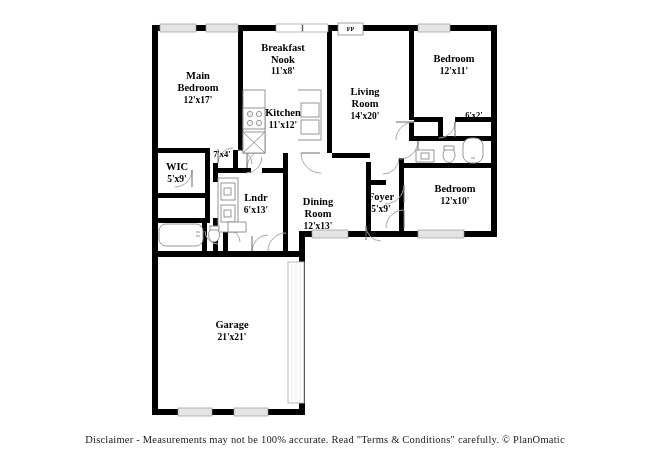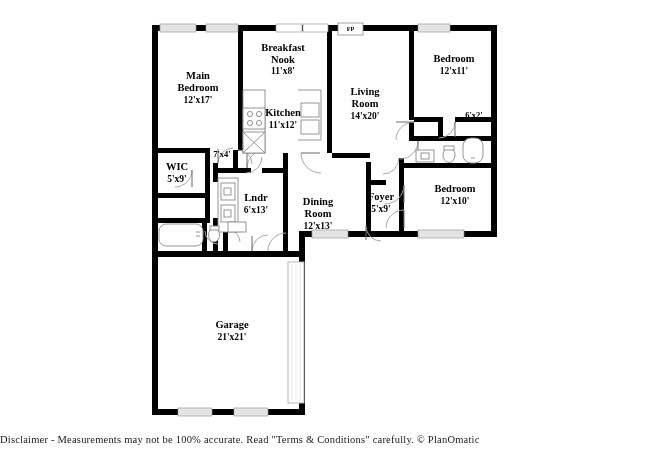--- a/index.html
+++ b/index.html
@@ -19,20 +19,21 @@
     position: absolute;
     left: 0; top: 0;
     width: 650px;
     height: 473px;
   }
   .disclaimer {
     position: absolute;
     left: 0;
     top: 434px;
     width: 650px;
+    text-align: center;
     font-family: "Liberation Serif", serif;
     font-size: 10.5px;
     color: #1a1a1a;
     letter-spacing: 0.02em;
     white-space: nowrap;
   }
   svg text {
     font-family: "Liberation Serif", serif;
     font-weight: bold;
     fill: #000000;

